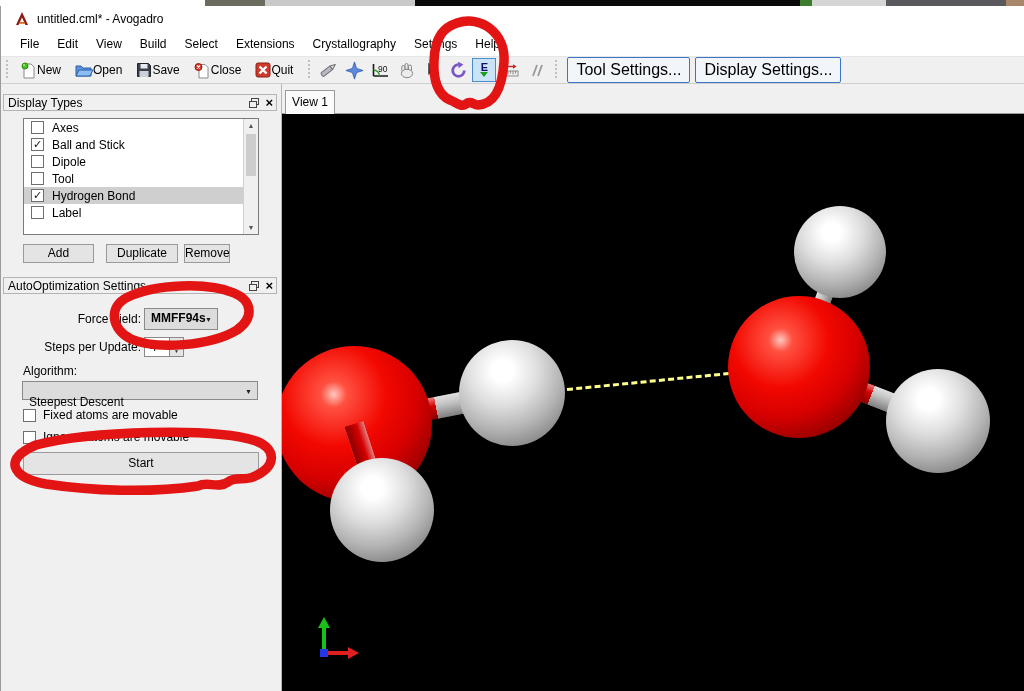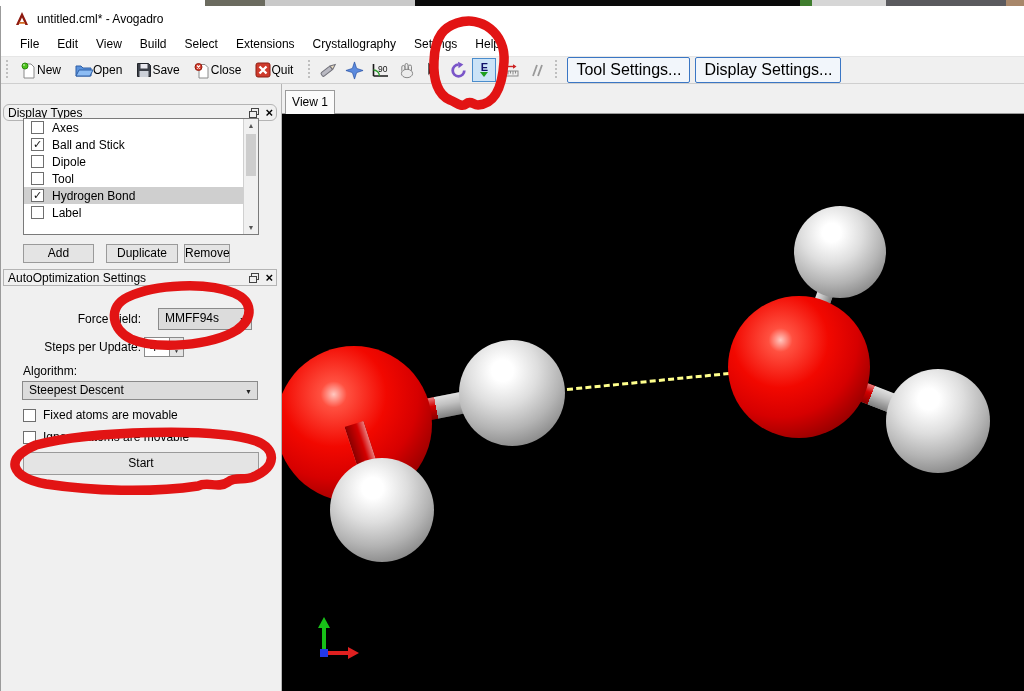--- a/index.html
+++ b/index.html
@@ -245,21 +245,21 @@
     <div class="grip" style="margin-left:4px;"></div>
 
     <div class="settings-btn">Tool Settings...</div>
     <div class="settings-btn">Display Settings...</div>
   </div>
 
   <div id="main">
 
     <div id="sidebar">
 
-      <div class="panel-title" style="top:20px;border-radius:6px;">
+      <div class="panel-title" style="top:10px;">
         <span>Display Types</span>
         <span class="dockicons">
           <svg width="10" height="10">
               <rect x="2.5" y="0.5" width="7" height="6" fill="none" stroke="#444"></rect>
               <rect x="0.5" y="3.5" width="7" height="6" fill="#f0f0f0" stroke="#444"></rect>
             </svg>
           <span class="closex">×</span>
         </span>
       </div>
 
@@ -315,48 +315,48 @@
           <div class="thumb"></div>
           <div class="trough"></div>
           <div class="arr">▼</div>
         </div>
       </div>
 
       <div class="btn" style="left:22px; top:160px; width:71px;">Add</div>
       <div class="btn" style="left:105px; top:160px; width:72px;">Duplicate</div>
       <div class="btn" style="left:183px; top:160px; width:46px;">Remove</div>
 
-      <div class="panel-title" style="top:185px;">
+      <div class="panel-title" style="top:193px;">
         <span>AutoOptimization Settings</span>
         <span class="dockicons">
           <svg width="10" height="10">
               <rect x="2.5" y="0.5" width="7" height="6" fill="none" stroke="#444"></rect>
               <rect x="0.5" y="3.5" width="7" height="6" fill="#f0f0f0" stroke="#444"></rect>
             </svg>
           <span class="closex">×</span>
         </span>
       </div>
 
       <div class="rlabel" style="top:228px;">Force Field:</div>
-      <div class="combo" style="left:157px; top:224px; width:94px; height:22px;">
+      <div class="combo" style="left:143px; top:224px; width:74px; height:22px;font-weight:bold;">
         <span>MMFF94s</span>
         <span class="arr">▼</span>
       </div>
 
       <div class="rlabel" style="top:256px;">Steps per Update:</div>
       <div class="spin" style="left:143px; top:253px;">
         <span class="val">4</span>
         <span class="btns">
           <div>▲</div>
           <div>▼</div>
         </span>
       </div>
 
       <div style="position:absolute; left:22px; top:280px;">Algorithm:</div>
-      <div class="combo" style="left:21px; top:297px; width:236px; height:19px; padding-top:1px;">
+      <div class="combo" style="left:21px; top:297px; width:236px; height:19px; padding-top:13px;">
         <span>Steepest Descent</span>
         <span class="arr">▼</span>
       </div>
 
       <div class="chk-row" style="top:324px;">
         <span class="cb"></span>
         <span>Fixed atoms are movable</span>
       </div>
       <div class="chk-row" style="top:346px;">
         <span class="cb"></span>

